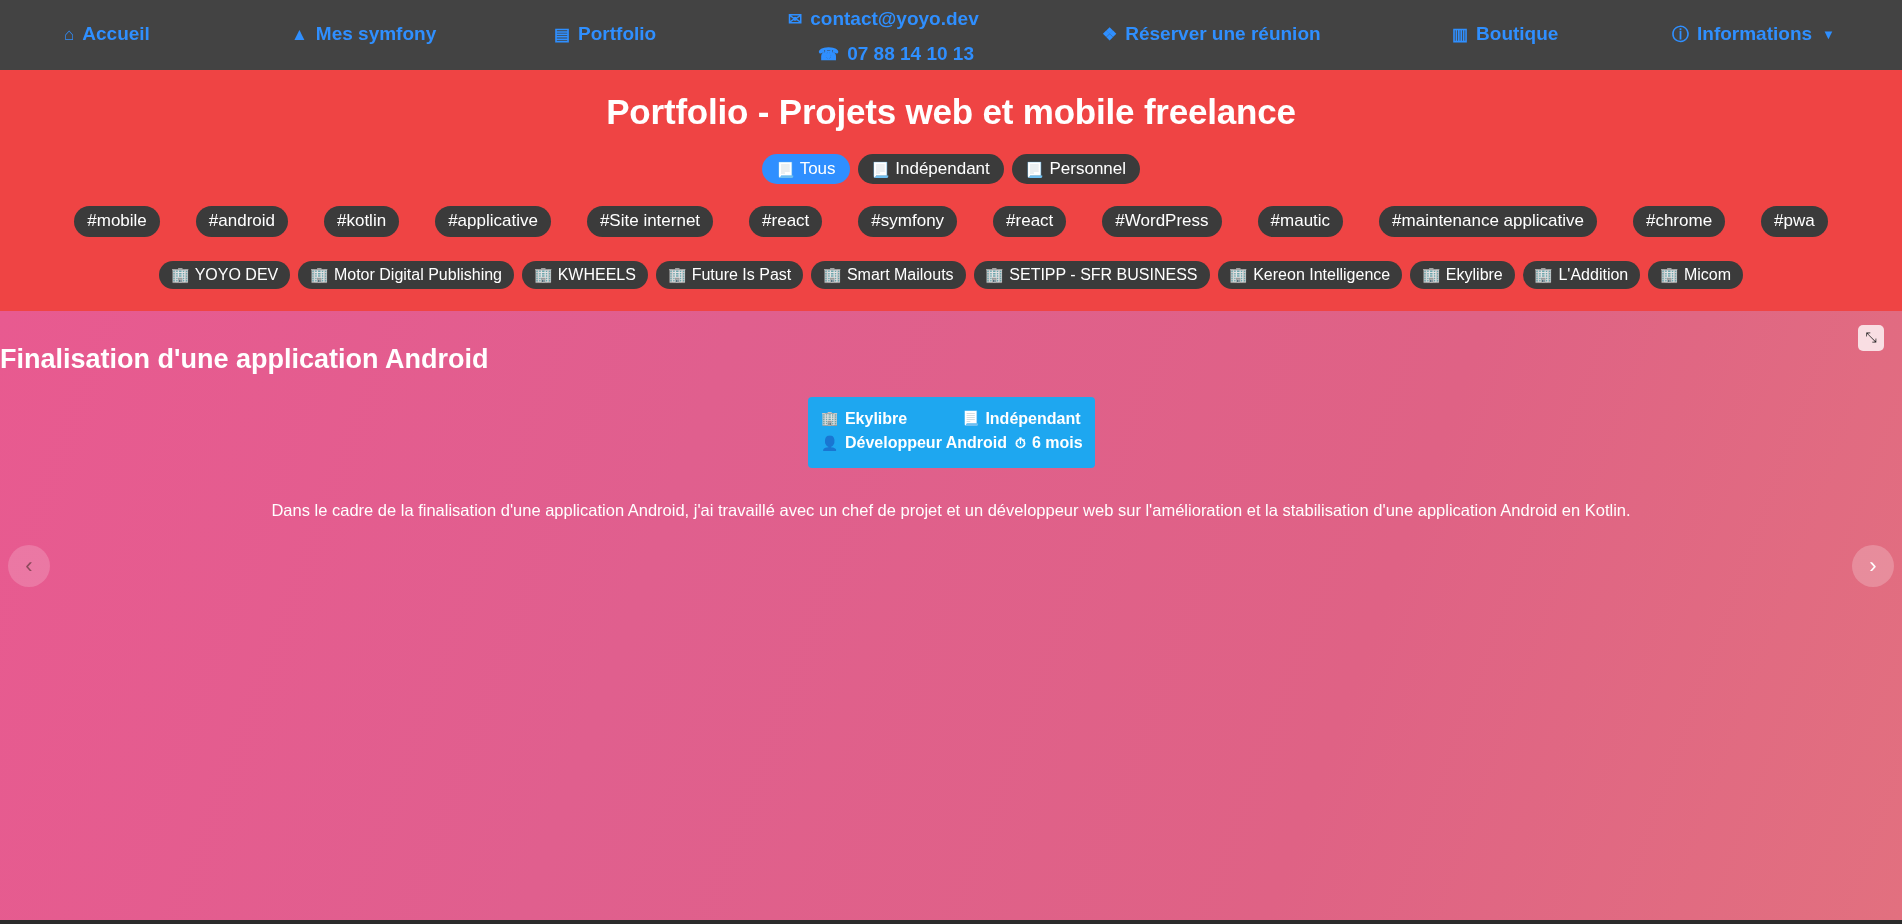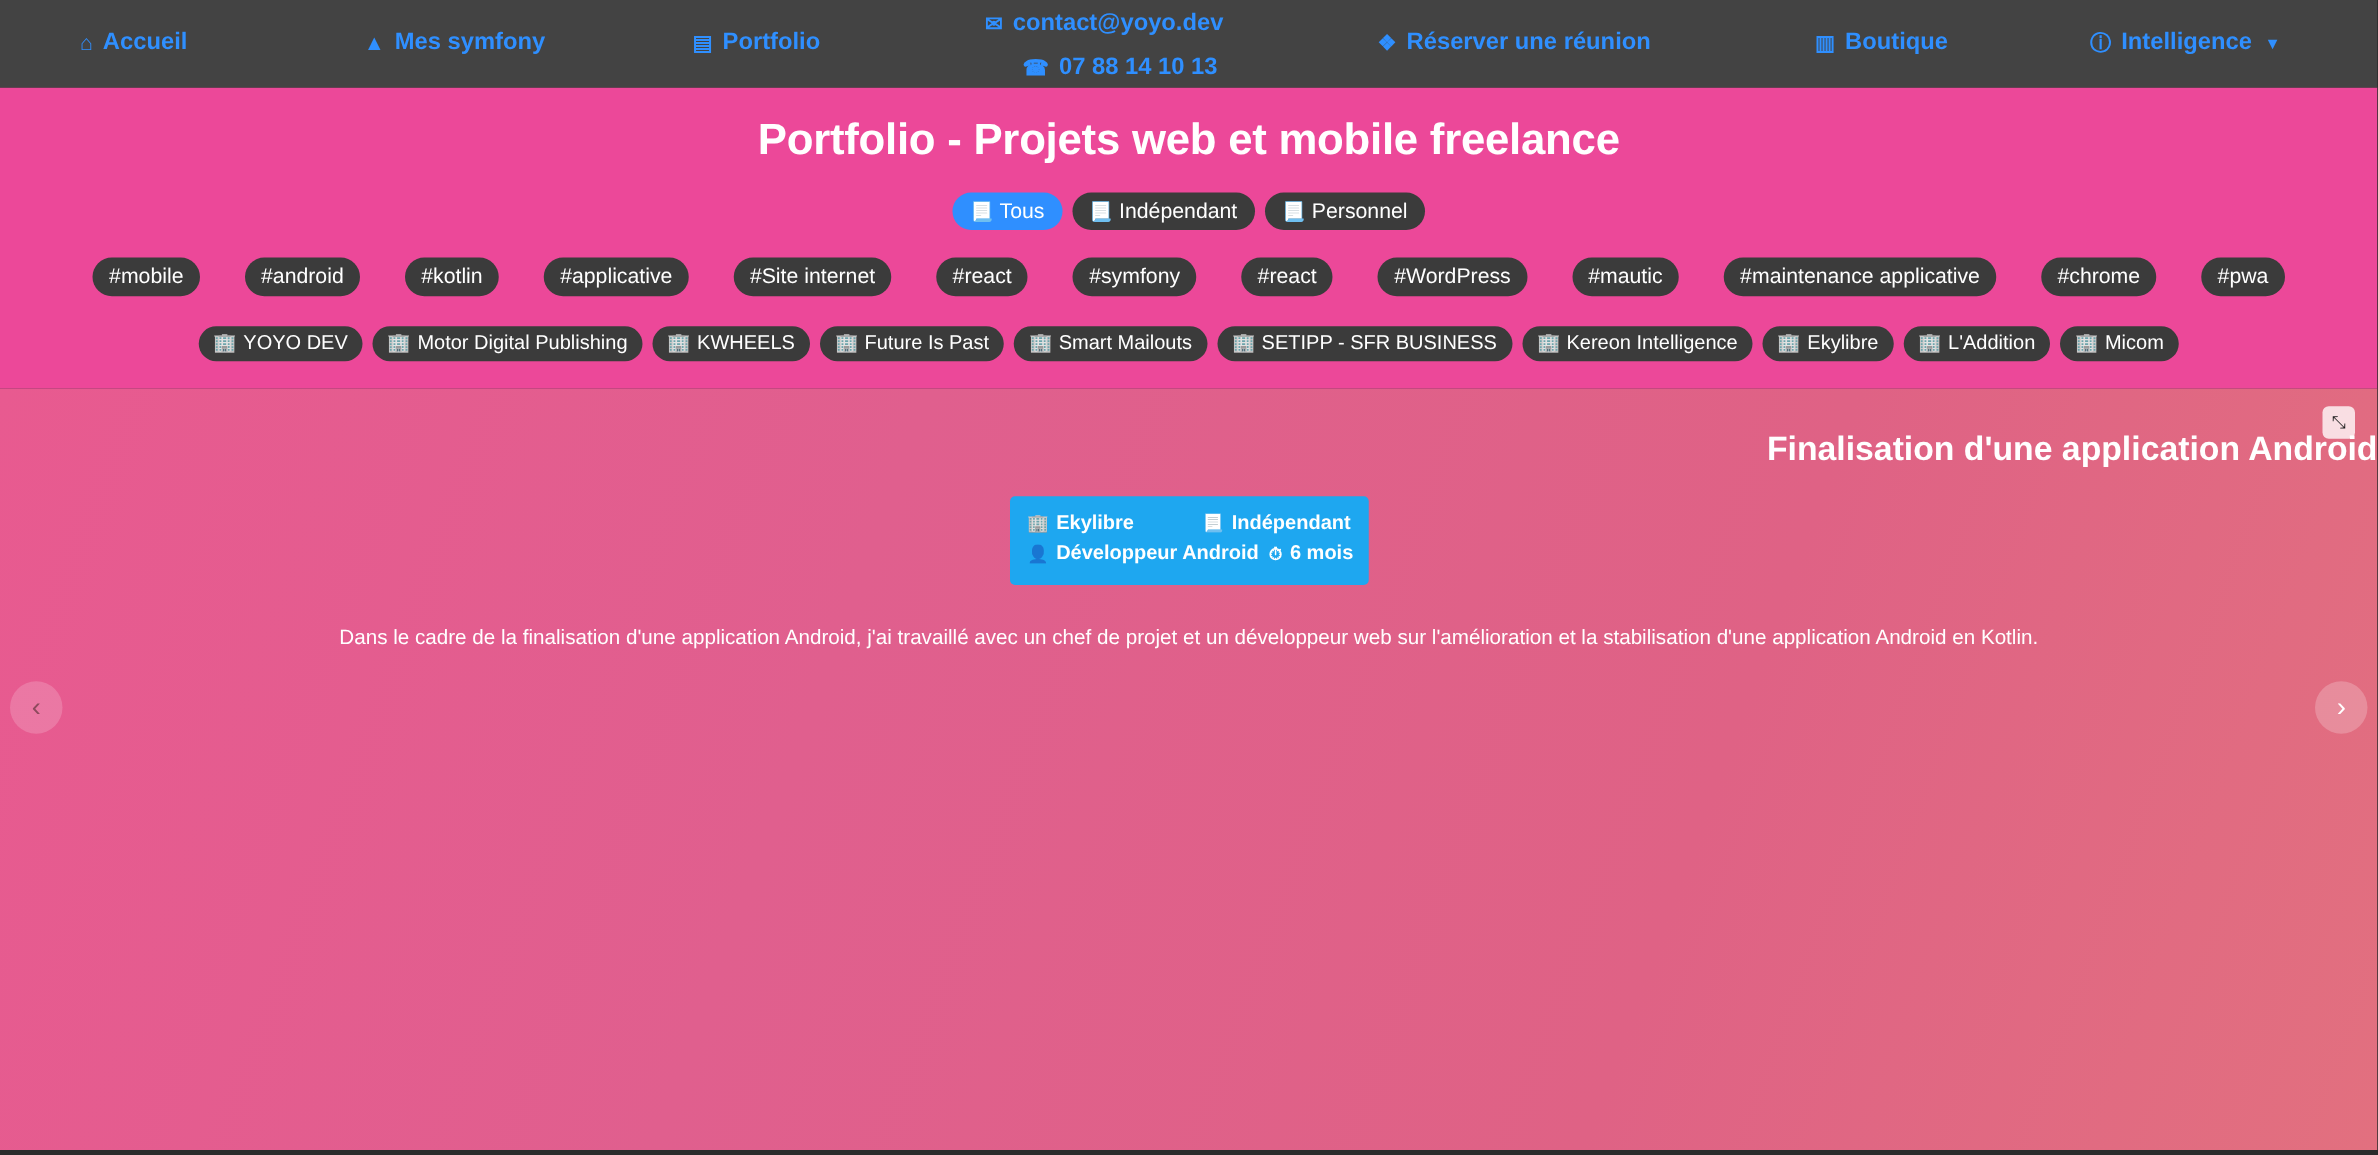--- a/index.html
+++ b/index.html
@@ -38,21 +38,21 @@
   #nav-portfolio { position: absolute; left: 554px; top: 23px; }
   #nav-contact   { position: absolute; left: 788px; top: 8px;  }
   #nav-phone     { position: absolute; left: 818px; top: 43px; }
   #nav-reunion   { position: absolute; left: 1102px;top: 23px; }
   #nav-boutique  { position: absolute; left: 1452px;top: 23px; }
   #nav-infos     { position: absolute; left: 1672px;top: 23px; }
   .caret { font-size: 13px; margin-left: 2px; }
 
   
   #hero {
-    background: #ec4899;
+    background: #ef4444;
     padding-top: 21px;
     padding-bottom: 22px;
     text-align: center;
   }
   #page-title {
     color: #ffffff;
     font-size: 35px;
     font-weight: 700;
     letter-spacing: -0.2px;
     line-height: 1.22;
@@ -97,21 +97,21 @@
   .chip.company { padding: 5px 12px; font-size: 16px; }
 
   
   #project {
     position: relative;
     height: 609px;
     background: linear-gradient(110deg, #e85a90 0%, #e05f8e 35%, #df6285 70%, #e2707f 100%);
     overflow: hidden;
   }
   #project-title {
-    text-align: right;
+    text-align: left;
     color: #ffffff;
     font-size: 27px;
     font-weight: 700;
     padding-top: 33px;
   }
   #project-meta {
     margin: 22px auto 0;
     width: 287px;
     background: #1ea7f0;
     border-radius: 4px;
@@ -191,21 +191,21 @@
   <a class="nav-item" id="nav-reunion">
     <span class="nicon">❖</span>
     <span>Réserver une réunion</span>
   </a>
   <a class="nav-item" id="nav-boutique">
     <span class="nicon">▥</span>
     <span>Boutique</span>
   </a>
   <a class="nav-item" id="nav-infos">
     <span class="nicon">ⓘ</span>
-    <span>Intelligence</span>
+    <span>Informations</span>
     <span class="caret">▼</span>
   </a>
 </div>
 
 <div id="hero">
   <h1 id="page-title">Portfolio - Projets web et mobile freelance</h1>
 
 
   <div class="chip-row" id="filter-row">
       <button class="chip active">

